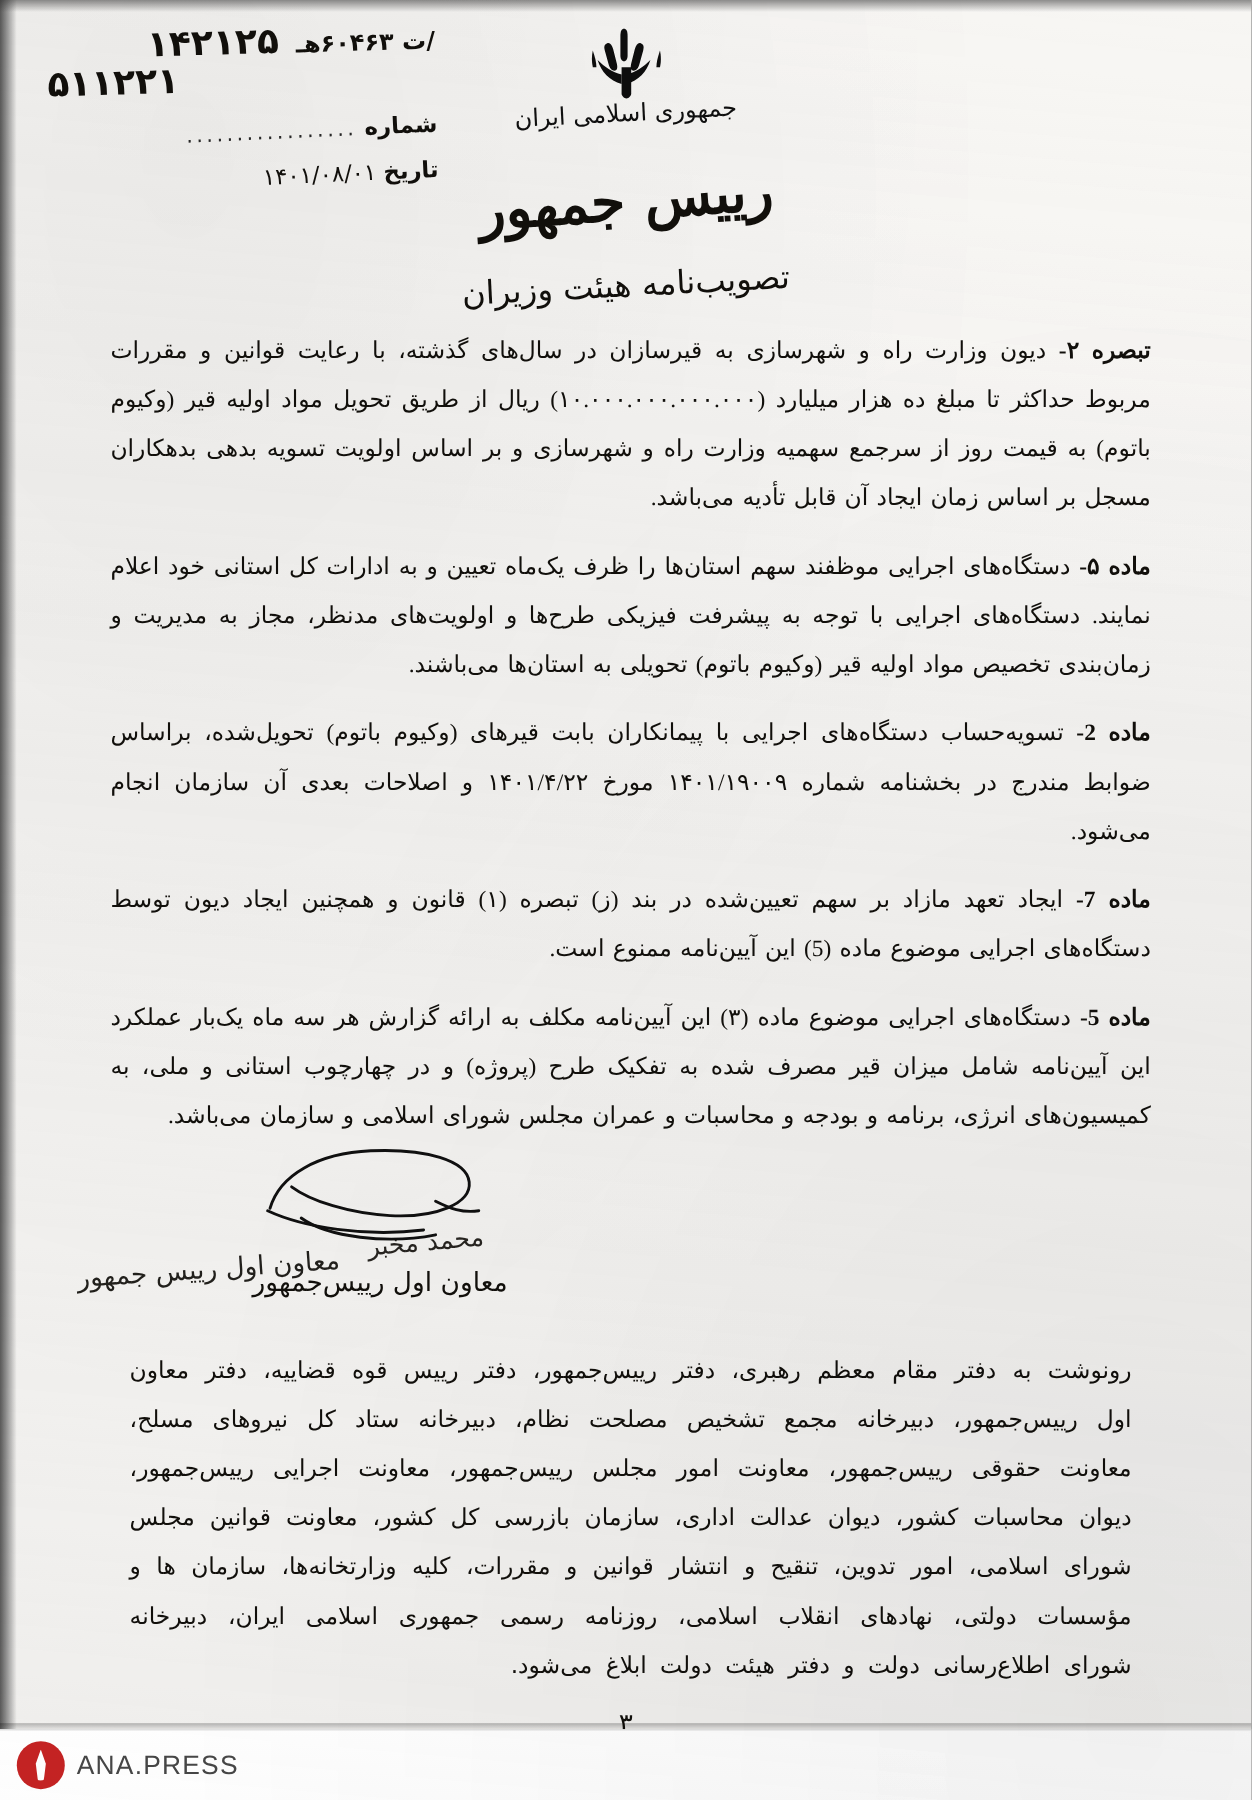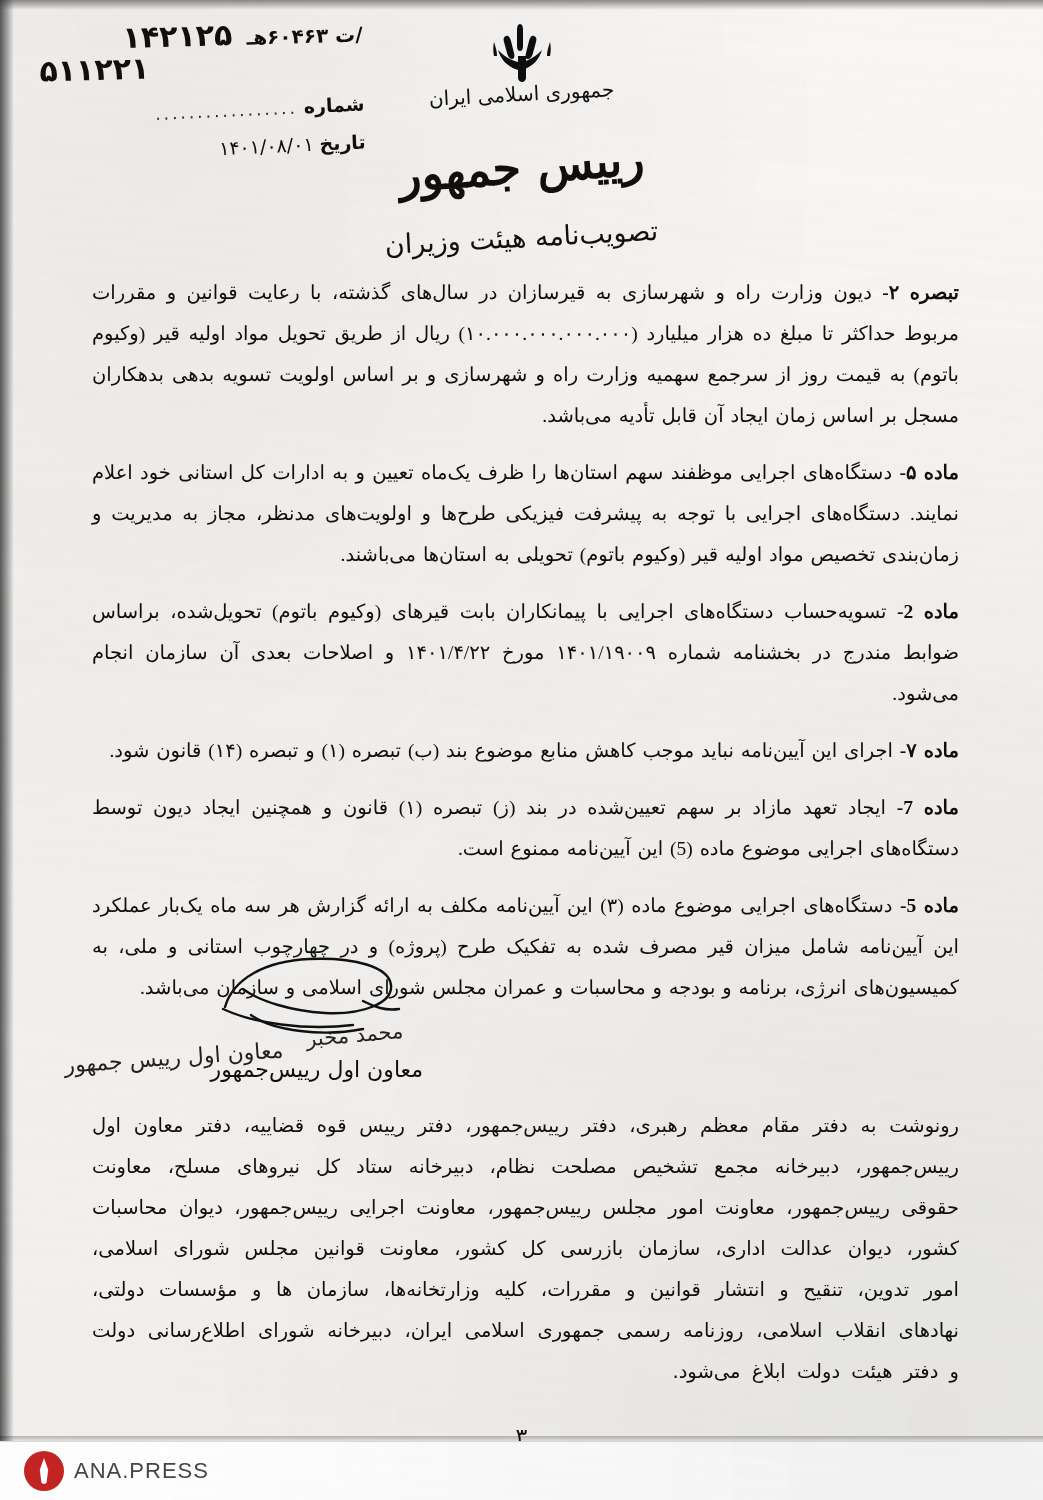--- a/index.html
+++ b/index.html
@@ -207,21 +207,21 @@
   .dist {
     position: absolute;
     top: 1105px;
     right: 84px;
     left: 92px;
     direction: rtl;
     text-align: justify;
     text-align-last: right;
   }
   .dist p {
-    margin: 0;
+    margin: 16px;
     font-size: 19.5px;
     line-height: 41px;
     word-spacing: 5px;
     letter-spacing: .2px;
   }
 
   
   .page-number {
     position: absolute;
     top: 1424px;
@@ -232,21 +232,21 @@
   .footer-bar {
     position: absolute;
     left: 0; right: 0; bottom: 0;
     height: 58px;
     background: #ffffff;
     border-top: 1px solid #dcdcdc;
     display: flex;
     align-items: center;
     gap: 10px;
     padding-right: 0;
-    padding-left: 12px;
+    padding-left: 2px;
     direction: ltr;
   }
   .brand-logo {
     width: 40px; height: 40px;
     margin-left: 12px;
     border-radius: 50%;
     background: #c62828;
     position: relative;
     flex: 0 0 auto;
   }
@@ -323,23 +323,20 @@
     <p class="para">
       <span class="lead">تبصره ۲-</span><span> دیون وزارت راه و شهرسازی به قیرسازان در سال‌های گذشته، با رعایت قوانین و مقررات مربوط حداکثر تا مبلغ ده هزار میلیارد (۱۰.۰۰۰.۰۰۰.۰۰۰.۰۰۰) ریال از طریق تحویل مواد اولیه قیر (وکیوم باتوم) به قیمت روز از سرجمع سهمیه وزارت راه و شهرسازی و بر اساس اولویت تسویه بدهی بدهکاران مسجل بر اساس زمان ایجاد آن قابل تأدیه می‌باشد.</span>
     </p>
     <p class="para">
       <span class="lead">ماده ۵-</span><span> دستگاه‌های اجرایی موظفند سهم استان‌ها را ظرف یک‌ماه تعیین و به ادارات کل استانی خود اعلام نمایند. دستگاه‌های اجرایی با توجه به پیشرفت فیزیکی طرح‌ها و اولویت‌های مدنظر، مجاز به مدیریت و زمان‌بندی تخصیص مواد اولیه قیر (وکیوم باتوم) تحویلی به استان‌ها می‌باشند.</span>
     </p>
     <p class="para">
       <span class="lead">ماده 2-</span><span> تسویه‌حساب دستگاه‌های اجرایی با پیمانکاران بابت قیرهای (وکیوم باتوم) تحویل‌شده، براساس ضوابط مندرج در بخشنامه شماره ۱۴۰۱/۱۹۰۰۹ مورخ ۱۴۰۱/۴/۲۲ و اصلاحات بعدی آن سازمان انجام می‌شود.</span>
     </p>
     <p class="para">
-      <span class="lead">ماده ۷-</span><span> اجرای این آیین‌نامه نباید موجب کاهش منابع موضوع بند (ب) تبصره (۱) و تبصره (۱۴) قانون شود.</span>
-    </p>
-    <p class="para">
       <span class="lead">ماده 7-</span><span> ایجاد تعهد مازاد بر سهم تعیین‌شده در بند (ز) تبصره (۱) قانون و همچنین ایجاد دیون توسط دستگاه‌های اجرایی موضوع ماده (5) این آیین‌نامه ممنوع است.</span>
     </p>
     <p class="para">
       <span class="lead">ماده 5-</span><span> دستگاه‌های اجرایی موضوع ماده (۳) این آیین‌نامه مکلف به ارائه گزارش هر سه ماه یک‌بار عملکرد این آیین‌نامه شامل میزان قیر مصرف شده به تفکیک طرح (پروژه) و در چهارچوب استانی و ملی، به کمیسیون‌های انرژی، برنامه و بودجه و محاسبات و عمران مجلس شورای اسلامی و سازمان می‌باشد.</span>
     </p>
   </div>
 
   <div class="sign-area">
     <div class="sig-svg">
       <svg width="230" height="110" viewBox="0 0 230 110" aria-hidden="true">

